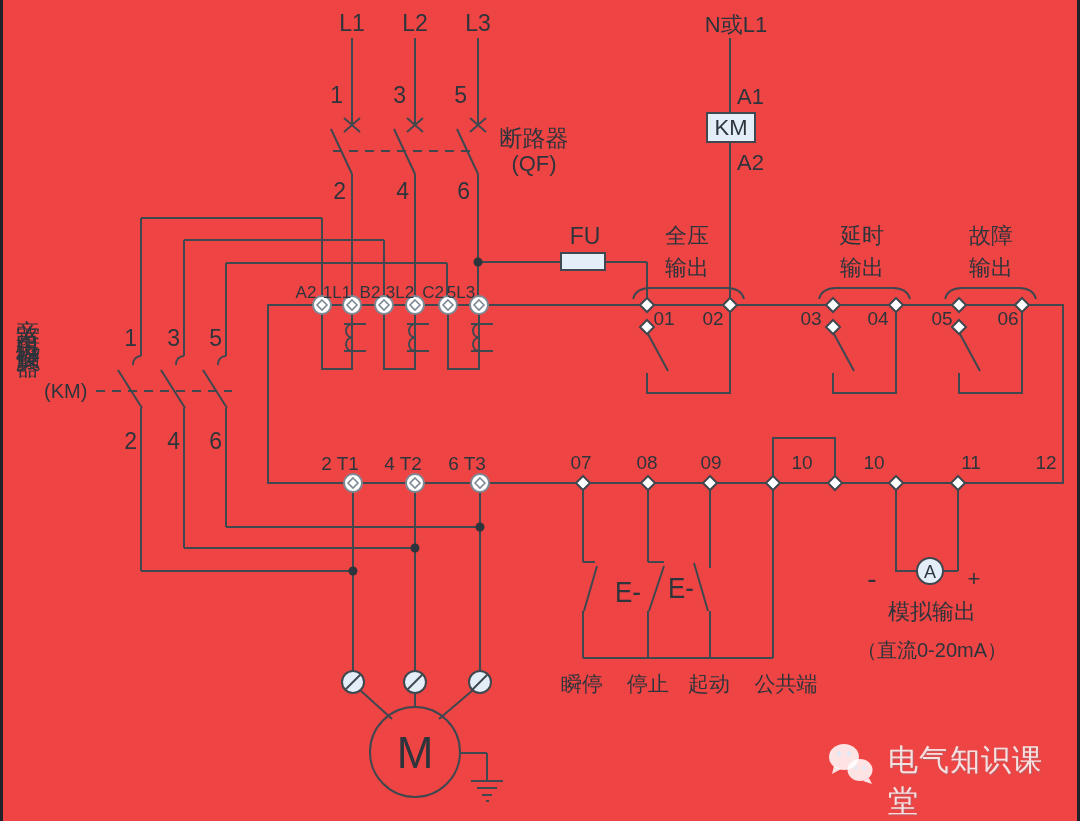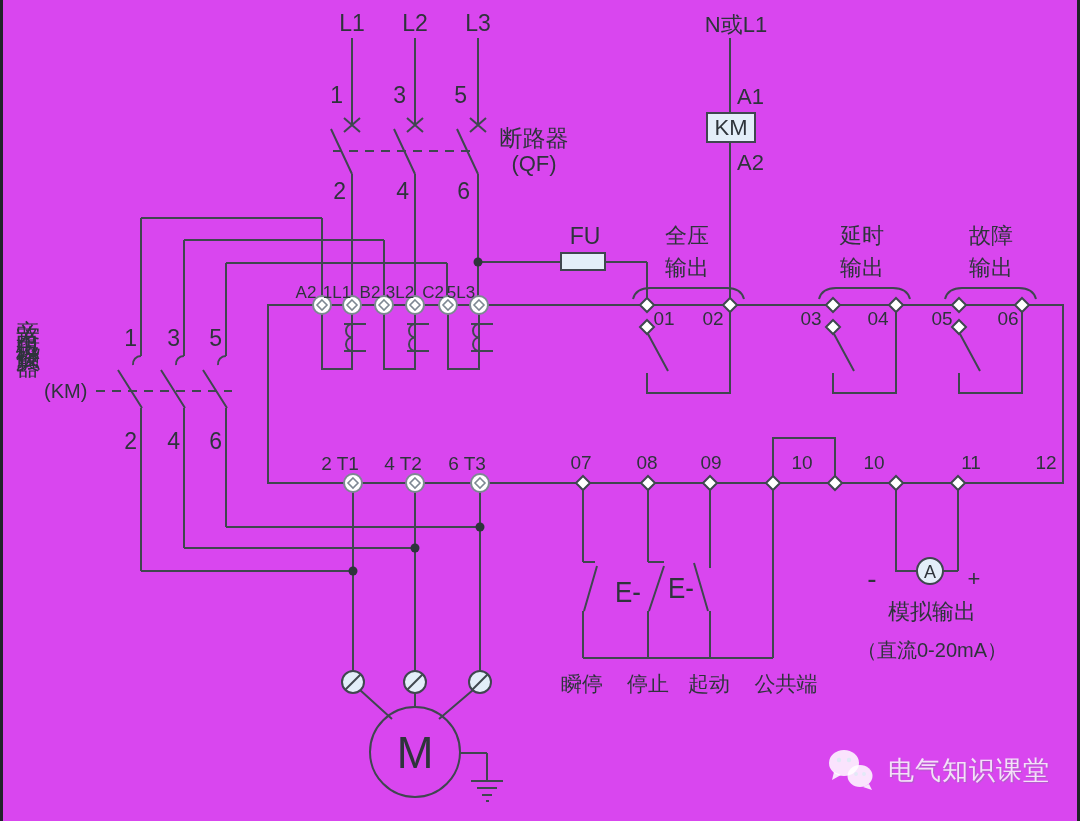--- a/index.html
+++ b/index.html
@@ -1,38 +1,38 @@
 <!DOCTYPE html>
 <html><head>
 <meta charset="utf-8">
 <style>
   html,body{margin:0;padding:0;background:#c9d6e4;}
   #stage{
     position:relative;width:1080px;height:821px;overflow:hidden;
-    background:#d946ef;
+    background:#ef4444;
     font-family:"Liberation Sans","DejaVu Sans",sans-serif;
   }
   #stage .edge{position:absolute;top:0;width:3px;height:821px;background:#20242a;}
   #edge-left{left:0;}
   #edge-right{right:0;}
   svg text{
     font-family:"Liberation Sans","DejaVu Sans",sans-serif;
     fill:#2e343b;
   }
   #bypass-label{
     position:absolute;left:16px;top:300px;
     writing-mode:vertical-rl;text-orientation:upright;
     font-size:24px;line-height:1;letter-spacing:6px;color:#2e343b;
   }
   #watermark{
     position:absolute;left:826px;top:740px;width:240px;height:60px;
-    display:flex;align-items:center;gap:10px;
+    display:flex;align-items:flex-start;gap:10px;
     color:rgba(255,255,255,0.82);
     text-shadow:1px 1px 1px rgba(120,130,145,0.45);
-    font-size:26px;letter-spacing:1px;
+    font-size:30px;letter-spacing:1px;
   }
   #watermark svg{flex:0 0 auto;}
 </style>
 </head>
 <body>
 
 <div id="stage">
 
   <svg width="1080" height="821" viewBox="0 0 1080 821">
     <g fill="none" stroke="#3f474f" stroke-width="2">

